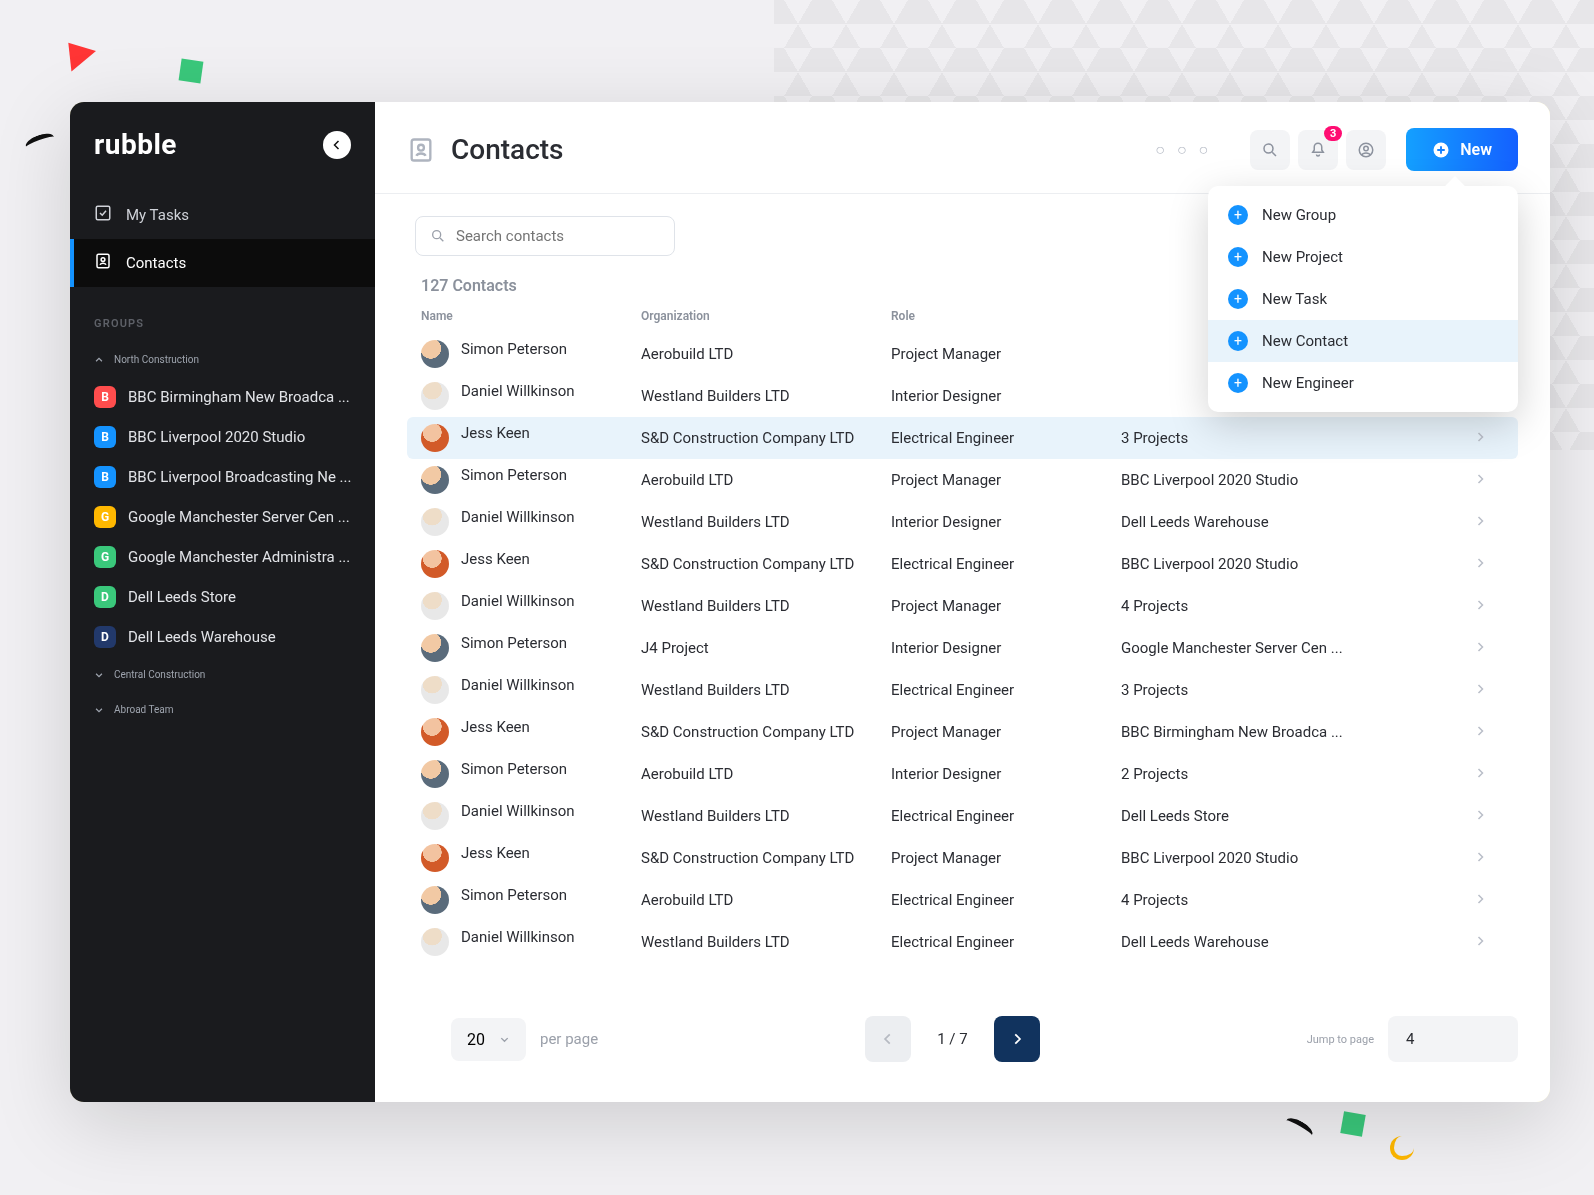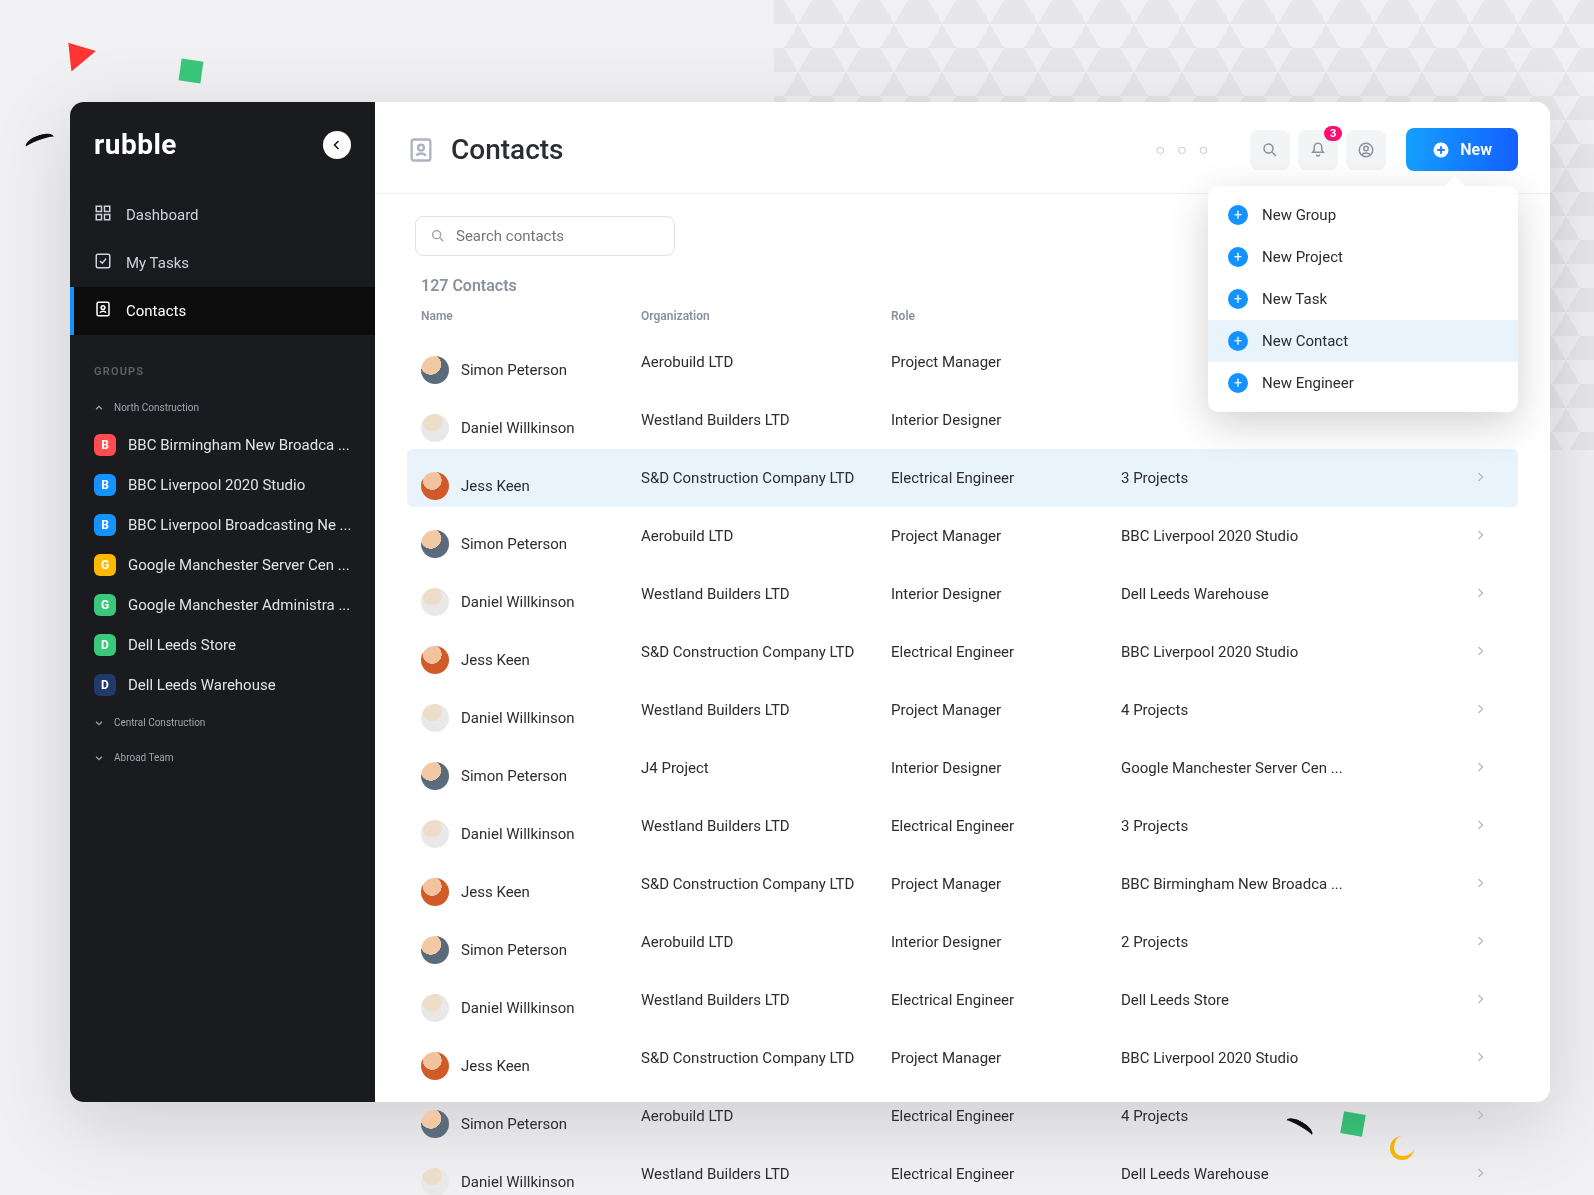--- a/index.html
+++ b/index.html
@@ -75,27 +75,27 @@
 .filter-pill + .filter-pill { margin-left: 30px; }
 .filter-pill svg { width: 11px; height: 11px; color: #9ba0aa; }
 
 .count-label { padding: 12px 32px 4px 46px; font-size: 16px; color: #8b919c; font-weight: 600; }
 
 
 .table { flex: 1; padding: 0 32px; }
 .thead { display: grid; grid-template-columns: 220px 250px 230px 1fr 30px; padding: 10px 14px; font-size: 12px; color: #8b919c; font-weight: 600; }
 .trow { display: grid; grid-template-columns: 220px 250px 230px 1fr 30px; align-items: center; padding: 7px 14px; font-size: 15px; color: #2b2d33; cursor: pointer; border-radius: 6px; }
 .trow.sel { background: #e8f3fb; }
-.name-cell { display: flex; align-items: center; gap: 12px; margin-top: 16px; }
+.name-cell { display: flex; align-items: flex-start; gap: 12px; }
 .avatar { width: 28px; height: 28px; border-radius: 50%; flex-shrink: 0; background-size: cover; background-position: center; }
 .chev-cell { color: #b9bec8; }
 .chev-cell svg { width: 12px; height: 12px; }
 
 
-.pager { display: flex; align-items: center; padding: 24px 32px 16px 32px; gap: 14px; }
+.pager { display: flex; align-items: center; padding: 24px 32px 40px 32px; gap: 14px; margin-left: 44px; }
 .per-page { background: #f3f4f6; border-radius: 8px; padding: 12px 16px; display: flex; align-items: center; gap: 14px; cursor: pointer; }
 .per-page svg { width: 11px; height: 11px; color: #9ba0aa; }
 .per-label { color: #9ba0aa; font-size: 15px; }
 .pg-spacer { flex: 1; }
 .pg-btn { width: 46px; height: 46px; border-radius: 8px; display: flex; align-items: center; justify-content: center; cursor: pointer; }
 .pg-btn.disabled { background: #eceef1; color: #b6bac2; }
 .pg-btn.active { background: #11335e; color: #fff; }
 .pg-btn svg { width: 14px; height: 14px; }
 .pg-text { font-size: 15px; color: #2b2d33; margin: 0 12px; }
 .jump-label { color: #9ba0aa; font-size: 11px; margin-left: auto; }
@@ -123,29 +123,20 @@
       <div class="logo">rubble</div>
       <div class="collapse-btn">
         <svg viewBox="0 0 24 24">
             <path d="M15 4l-8 8 8 8" fill="none" stroke="#111" stroke-width="3"></path>
           </svg>
       </div>
     </div>
     <div id="nav-list">
         <div class="nav-item">
           <span><svg viewBox="0 0 24 24">
-              <rect x="3" y="3" width="7" height="7" fill="none" stroke="currentColor" stroke-width="2"></rect>
-              <rect x="14" y="3" width="7" height="7" fill="none" stroke="currentColor" stroke-width="2"></rect>
-              <rect x="3" y="14" width="7" height="7" fill="none" stroke="currentColor" stroke-width="2"></rect>
-              <rect x="14" y="14" width="7" height="7" fill="none" stroke="currentColor" stroke-width="2"></rect>
-            </svg></span>
-          <span>Dashboard</span>
-        </div>
-        <div class="nav-item">
-          <span><svg viewBox="0 0 24 24">
               <rect x="3" y="3" width="18" height="18" rx="2" fill="none" stroke="currentColor" stroke-width="2"></rect>
               <path d="M8 12l3 3 5-6" fill="none" stroke="currentColor" stroke-width="2"></path>
             </svg></span>
           <span>My Tasks</span>
         </div>
         <div class="nav-item active">
           <span><svg viewBox="0 0 24 24">
               <rect x="4" y="3" width="16" height="18" rx="2" fill="none" stroke="currentColor" stroke-width="2"></rect>
               <circle cx="12" cy="10" r="2.5" fill="none" stroke="currentColor" stroke-width="2"></circle>
               <path d="M8 17c1-2 3-2 4-2s3 0 4 2" fill="none" stroke="currentColor" stroke-width="2"></path>

